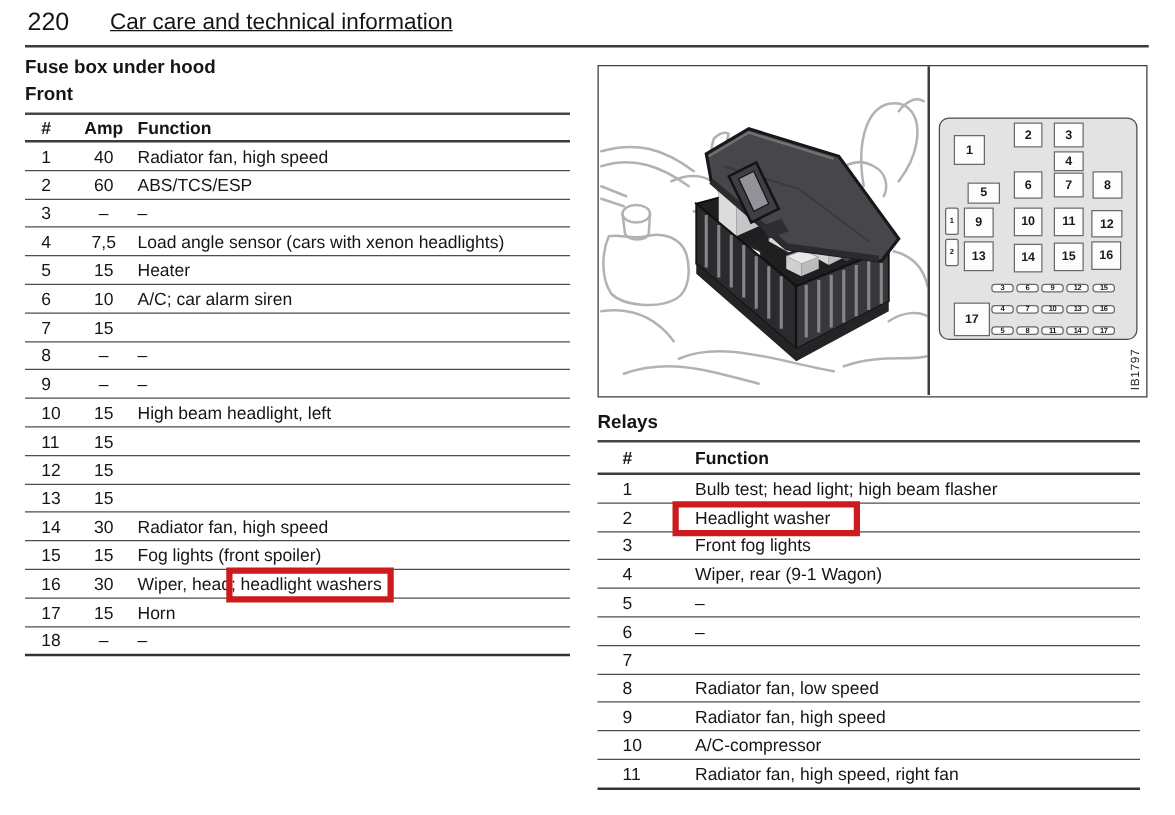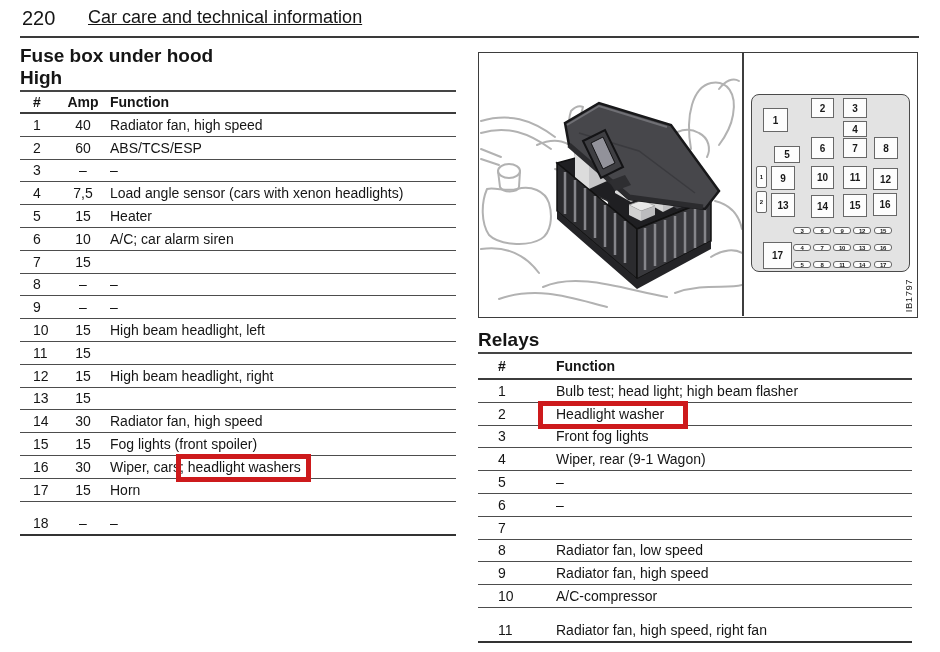--- a/index.html
+++ b/index.html
@@ -7,31 +7,31 @@
   body{ width:940px; height:652px; background:#ffffff; position:relative; overflow:hidden;
         font-family:"Liberation Sans", sans-serif; color:var(--ink); }
   .abs{position:absolute;}
 
   
   #page-number{ left:22px; top:7px; font-size:20px; }
   #page-title{ left:88px; top:7px; font-size:18px;text-decoration:underline; }
   #hdr-rule{ left:20px; top:36px; width:899px; height:2px; background:#3a3a3a; }
 
   
-  .h-bold{ font-size:19px; font-weight:bold;text-align:center; }
+  .h-bold{ font-size:15px; font-weight:bold;text-align:center; }
   #fusebox-heading{ left:20px; top:45px; }
   #fuses-heading{ left:20px; top:67px; }
   #relays-heading{ left:478px; top:329px; }
 
   
   .tbl{ border-top:2px solid #454545; border-bottom:2px solid #333; }
   .trow, .thead{ display:flex; align-items:center; font-size:14px; }
   .thead{ height:20px; border-bottom:2px solid #3c3c3c; font-weight:bold; }
   .trow{ height:21.8px; border-bottom:1.5px solid var(--rule); }
-  .trow:last-child{ border-bottom:none;margin-top:11px; }
+  .trow:last-child{ border-bottom:none; }
 
   #fuse-table{ left:20px; top:90px; width:436px; }
   #fuse-table .c-num{ width:36px; padding-left:13px; box-sizing:border-box; }
   #fuse-table .c-amp{ width:54px; text-align:center; }
   #fuse-table .c-fn{ flex:1; white-space:nowrap; }
 
   #relay-table{ left:478px; top:352px; width:434px; }
   #relay-table .thead{ height:24px; }
   #relay-table .c-num{ width:78px; padding-left:20px; box-sizing:border-box; }
   #relay-table .c-fn{ flex:1; white-space:nowrap; }
@@ -58,21 +58,21 @@
                 font-size:9.5px; letter-spacing:0.5px; color:#222; }
 </style>
 </head>
 <body>
 
 <span class="abs" id="page-number">220</span>
 <span class="abs" id="page-title">Car care and technical information</span>
 <div class="abs" id="hdr-rule"></div>
 
 <div class="abs h-bold" id="fusebox-heading">Fuse box under hood</div>
-<div class="abs h-bold" id="fuses-heading">High</div>
+<div class="abs h-bold" id="fuses-heading">Front</div>
 
 <div class="abs tbl" id="fuse-table">
   <div class="thead">
     <span class="c-num">#</span>
     <span class="c-amp">Amp</span>
     <span class="c-fn">Function</span>
   </div>
   <div id="fuse-rows">
       <div class="trow">
         <span class="c-num">1</span>
@@ -123,40 +123,39 @@
         <span class="c-amp">15</span>
         <span class="c-fn"><span>High beam headlight, left</span></span>
       </div>
       <div class="trow">
         <span class="c-num">11</span>
         <span class="c-amp">15</span>
       </div>
       <div class="trow">
         <span class="c-num">12</span>
         <span class="c-amp">15</span>
-        <span class="c-fn"><span>High beam headlight, right</span></span>
       </div>
       <div class="trow">
         <span class="c-num">13</span>
         <span class="c-amp">15</span>
       </div>
       <div class="trow">
         <span class="c-num">14</span>
         <span class="c-amp">30</span>
         <span class="c-fn"><span>Radiator fan, high speed</span></span>
       </div>
       <div class="trow">
         <span class="c-num">15</span>
         <span class="c-amp">15</span>
         <span class="c-fn"><span>Fog lights (front spoiler)</span></span>
       </div>
       <div class="trow">
         <span class="c-num">16</span>
         <span class="c-amp">30</span>
-        <span class="c-fn"><span>Wiper, cars</span><span class="rbox rbox-fuse">; headlight washers</span></span>
+        <span class="c-fn"><span>Wiper, head</span><span class="rbox rbox-fuse">; headlight washers</span></span>
       </div>
       <div class="trow">
         <span class="c-num">17</span>
         <span class="c-amp">15</span>
         <span class="c-fn"><span>Horn</span></span>
       </div>
       <div class="trow">
         <span class="c-num">18</span>
         <span class="c-amp">–</span>
         <span class="c-fn"><span>–</span></span>

